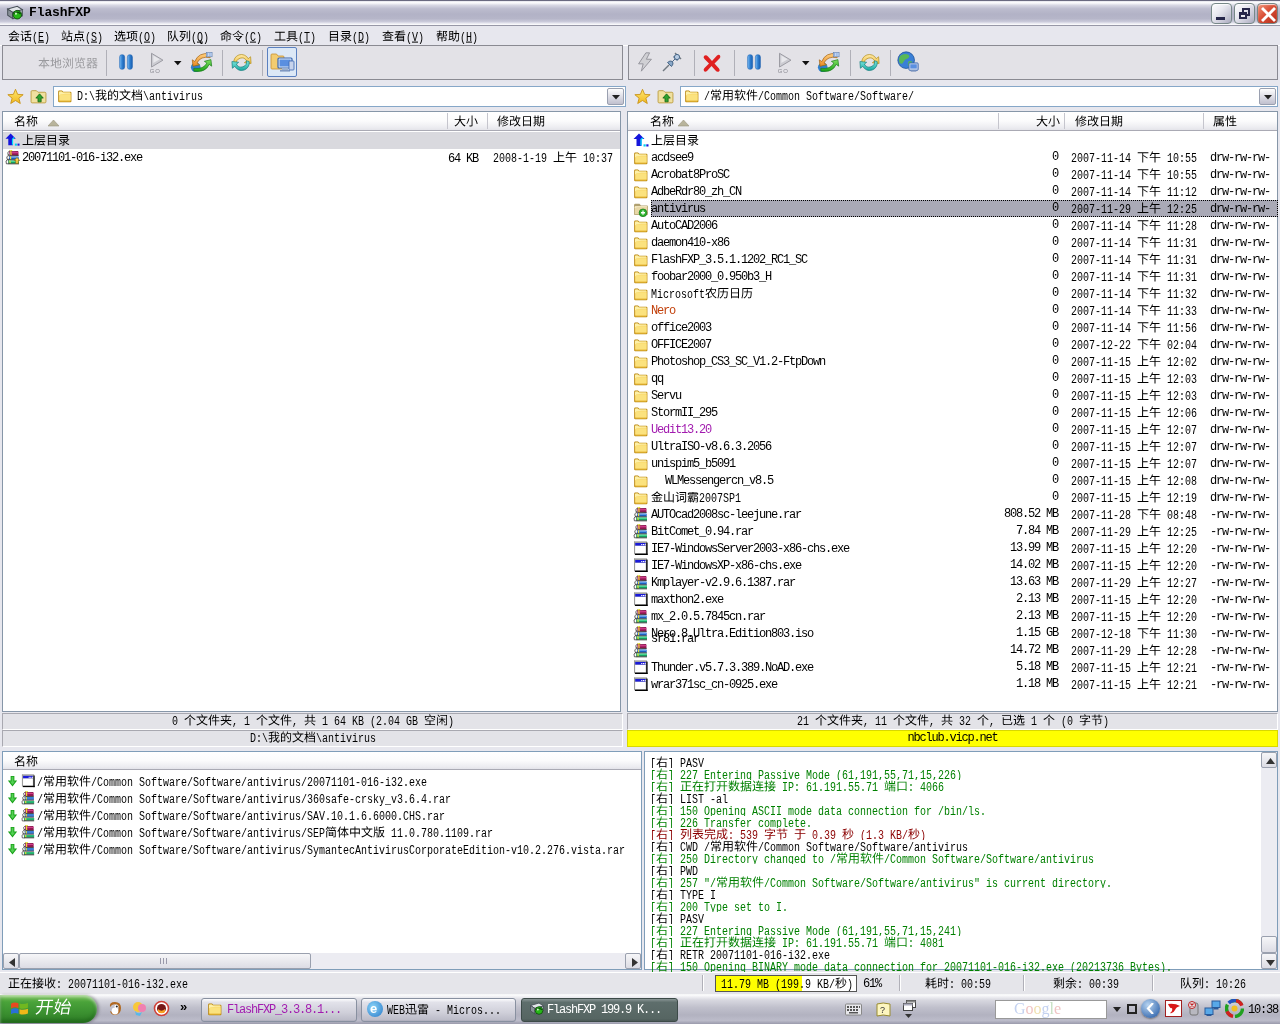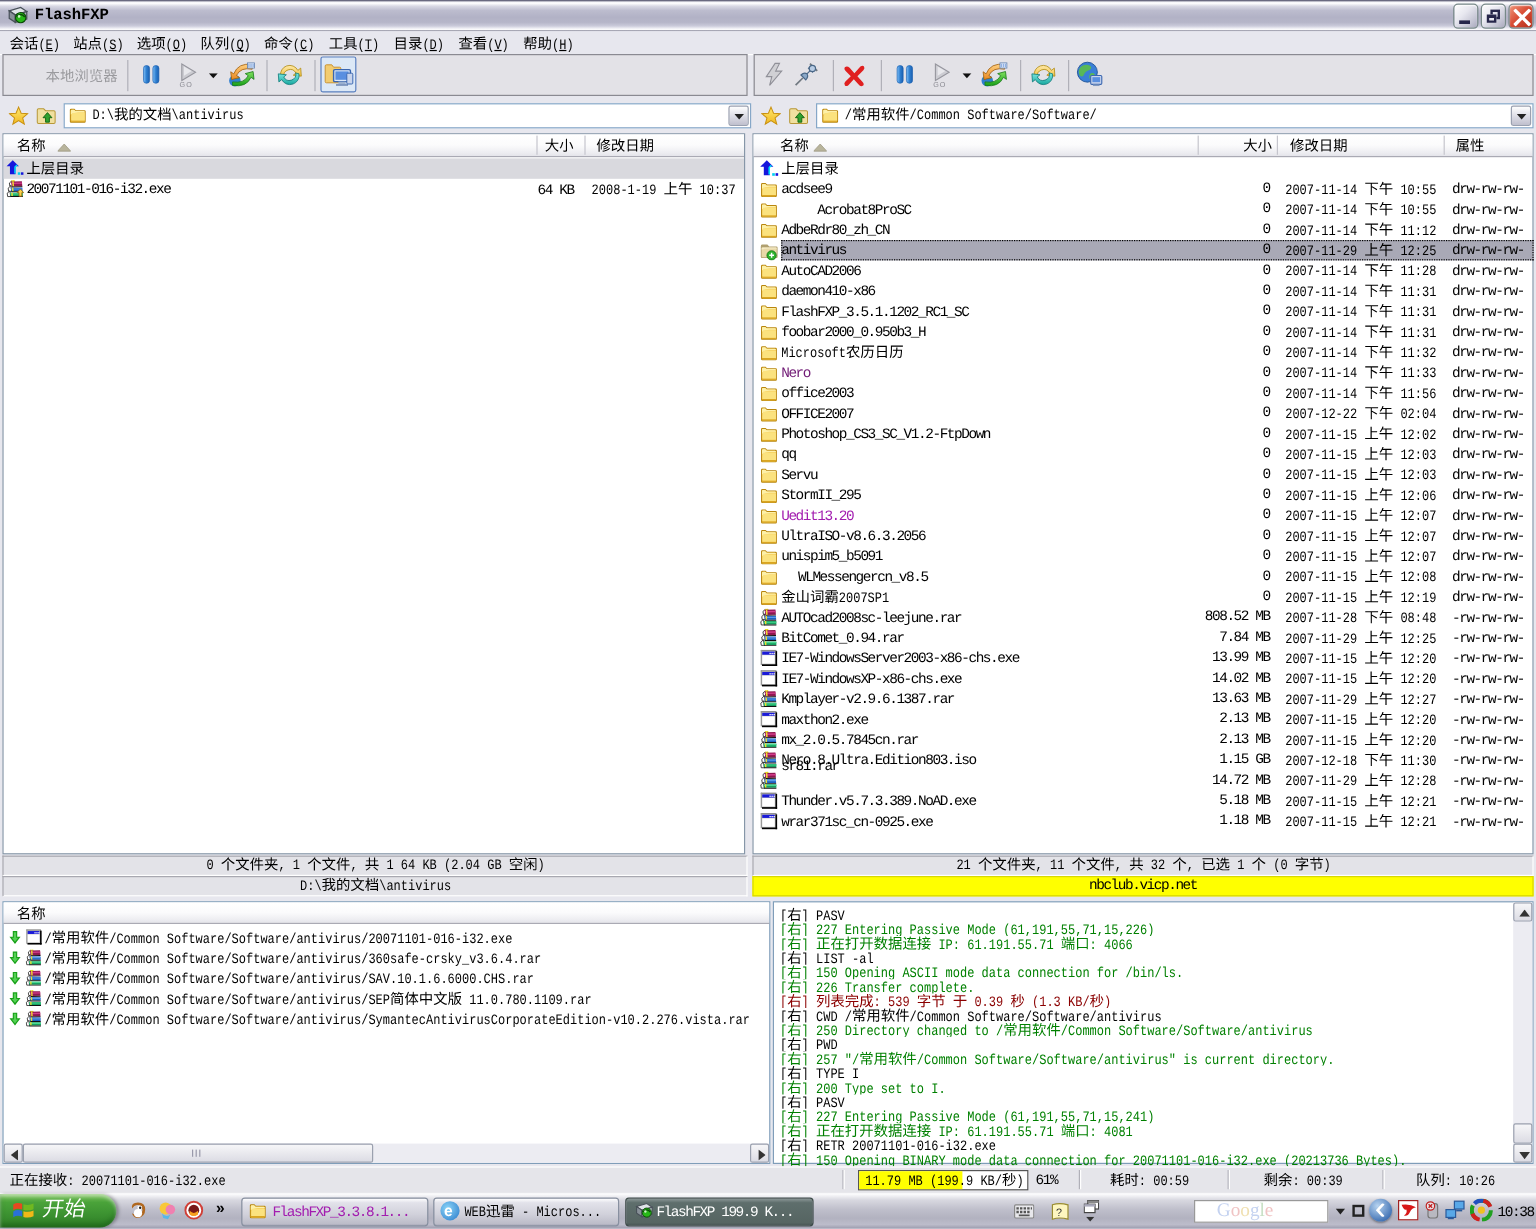--- a/index.html
+++ b/index.html
@@ -524,21 +524,21 @@
 <div style="position:absolute;left:1071px;top:151px;"><svg class="ct " width="126" height="14" viewBox="0 0 126 14" style="fill:#000;color:#000">
       <text x="0" y="10.5" textLength="66" lengthAdjust="spacingAndGlyphs">2007-11-14&nbsp;</text>
       <use href="#u4E0B" x="66"></use>
       <use href="#u5348" x="78"></use>
       <text x="90" y="10.5" textLength="36" lengthAdjust="spacingAndGlyphs">&nbsp;10:55</text>
     </svg></div>
 <div style="position:absolute;left:1210px;top:151px;"><span class="t " style="color:#000">drw-rw-rw-</span></div>
 <svg class="abs" style="left:633px;top:167px" width="16" height="16">
     <use href="#i-folder"></use>
   </svg>
-<div style="position:absolute;left:681px;top:168px;"><span class="t " style="color:#000">Acrobat8ProSC</span></div>
+<div style="position:absolute;left:651px;top:168px;"><span class="t " style="color:#000">Acrobat8ProSC</span></div>
 <div class="row" style="top:168px;left:700px;width:358px;text-align:right;line-height:13px"><span class="t " style="color:#000">0</span></div>
 <div style="position:absolute;left:1071px;top:168px;"><svg class="ct " width="126" height="14" viewBox="0 0 126 14" style="fill:#000;color:#000">
       <text x="0" y="10.5" textLength="66" lengthAdjust="spacingAndGlyphs">2007-11-14&nbsp;</text>
       <use href="#u4E0B" x="66"></use>
       <use href="#u5348" x="78"></use>
       <text x="90" y="10.5" textLength="36" lengthAdjust="spacingAndGlyphs">&nbsp;10:55</text>
     </svg></div>
 <div style="position:absolute;left:1210px;top:168px;"><span class="t " style="color:#000">drw-rw-rw-</span></div>
 <svg class="abs" style="left:633px;top:184px" width="16" height="16">
     <use href="#i-folder"></use>
@@ -627,21 +627,21 @@
 <div style="position:absolute;left:1071px;top:287px;"><svg class="ct " width="126" height="14" viewBox="0 0 126 14" style="fill:#000;color:#000">
       <text x="0" y="10.5" textLength="66" lengthAdjust="spacingAndGlyphs">2007-11-14&nbsp;</text>
       <use href="#u4E0B" x="66"></use>
       <use href="#u5348" x="78"></use>
       <text x="90" y="10.5" textLength="36" lengthAdjust="spacingAndGlyphs">&nbsp;11:32</text>
     </svg></div>
 <div style="position:absolute;left:1210px;top:287px;"><span class="t " style="color:#000">drw-rw-rw-</span></div>
 <svg class="abs" style="left:633px;top:303px" width="16" height="16">
     <use href="#i-folder"></use>
   </svg>
-<div style="position:absolute;left:651px;top:304px;"><span class="t " style="color:#701a75">Nero</span></div>
+<div style="position:absolute;left:651px;top:304px;"><span class="t " style="color:#c2410c">Nero</span></div>
 <div class="row" style="top:304px;left:700px;width:358px;text-align:right;line-height:13px"><span class="t " style="color:#000">0</span></div>
 <div style="position:absolute;left:1071px;top:304px;"><svg class="ct " width="126" height="14" viewBox="0 0 126 14" style="fill:#000;color:#000">
       <text x="0" y="10.5" textLength="66" lengthAdjust="spacingAndGlyphs">2007-11-14&nbsp;</text>
       <use href="#u4E0B" x="66"></use>
       <use href="#u5348" x="78"></use>
       <text x="90" y="10.5" textLength="36" lengthAdjust="spacingAndGlyphs">&nbsp;11:33</text>
     </svg></div>
 <div style="position:absolute;left:1210px;top:304px;"><span class="t " style="color:#000">drw-rw-rw-</span></div>
 <svg class="abs" style="left:633px;top:320px" width="16" height="16">
     <use href="#i-folder"></use>

